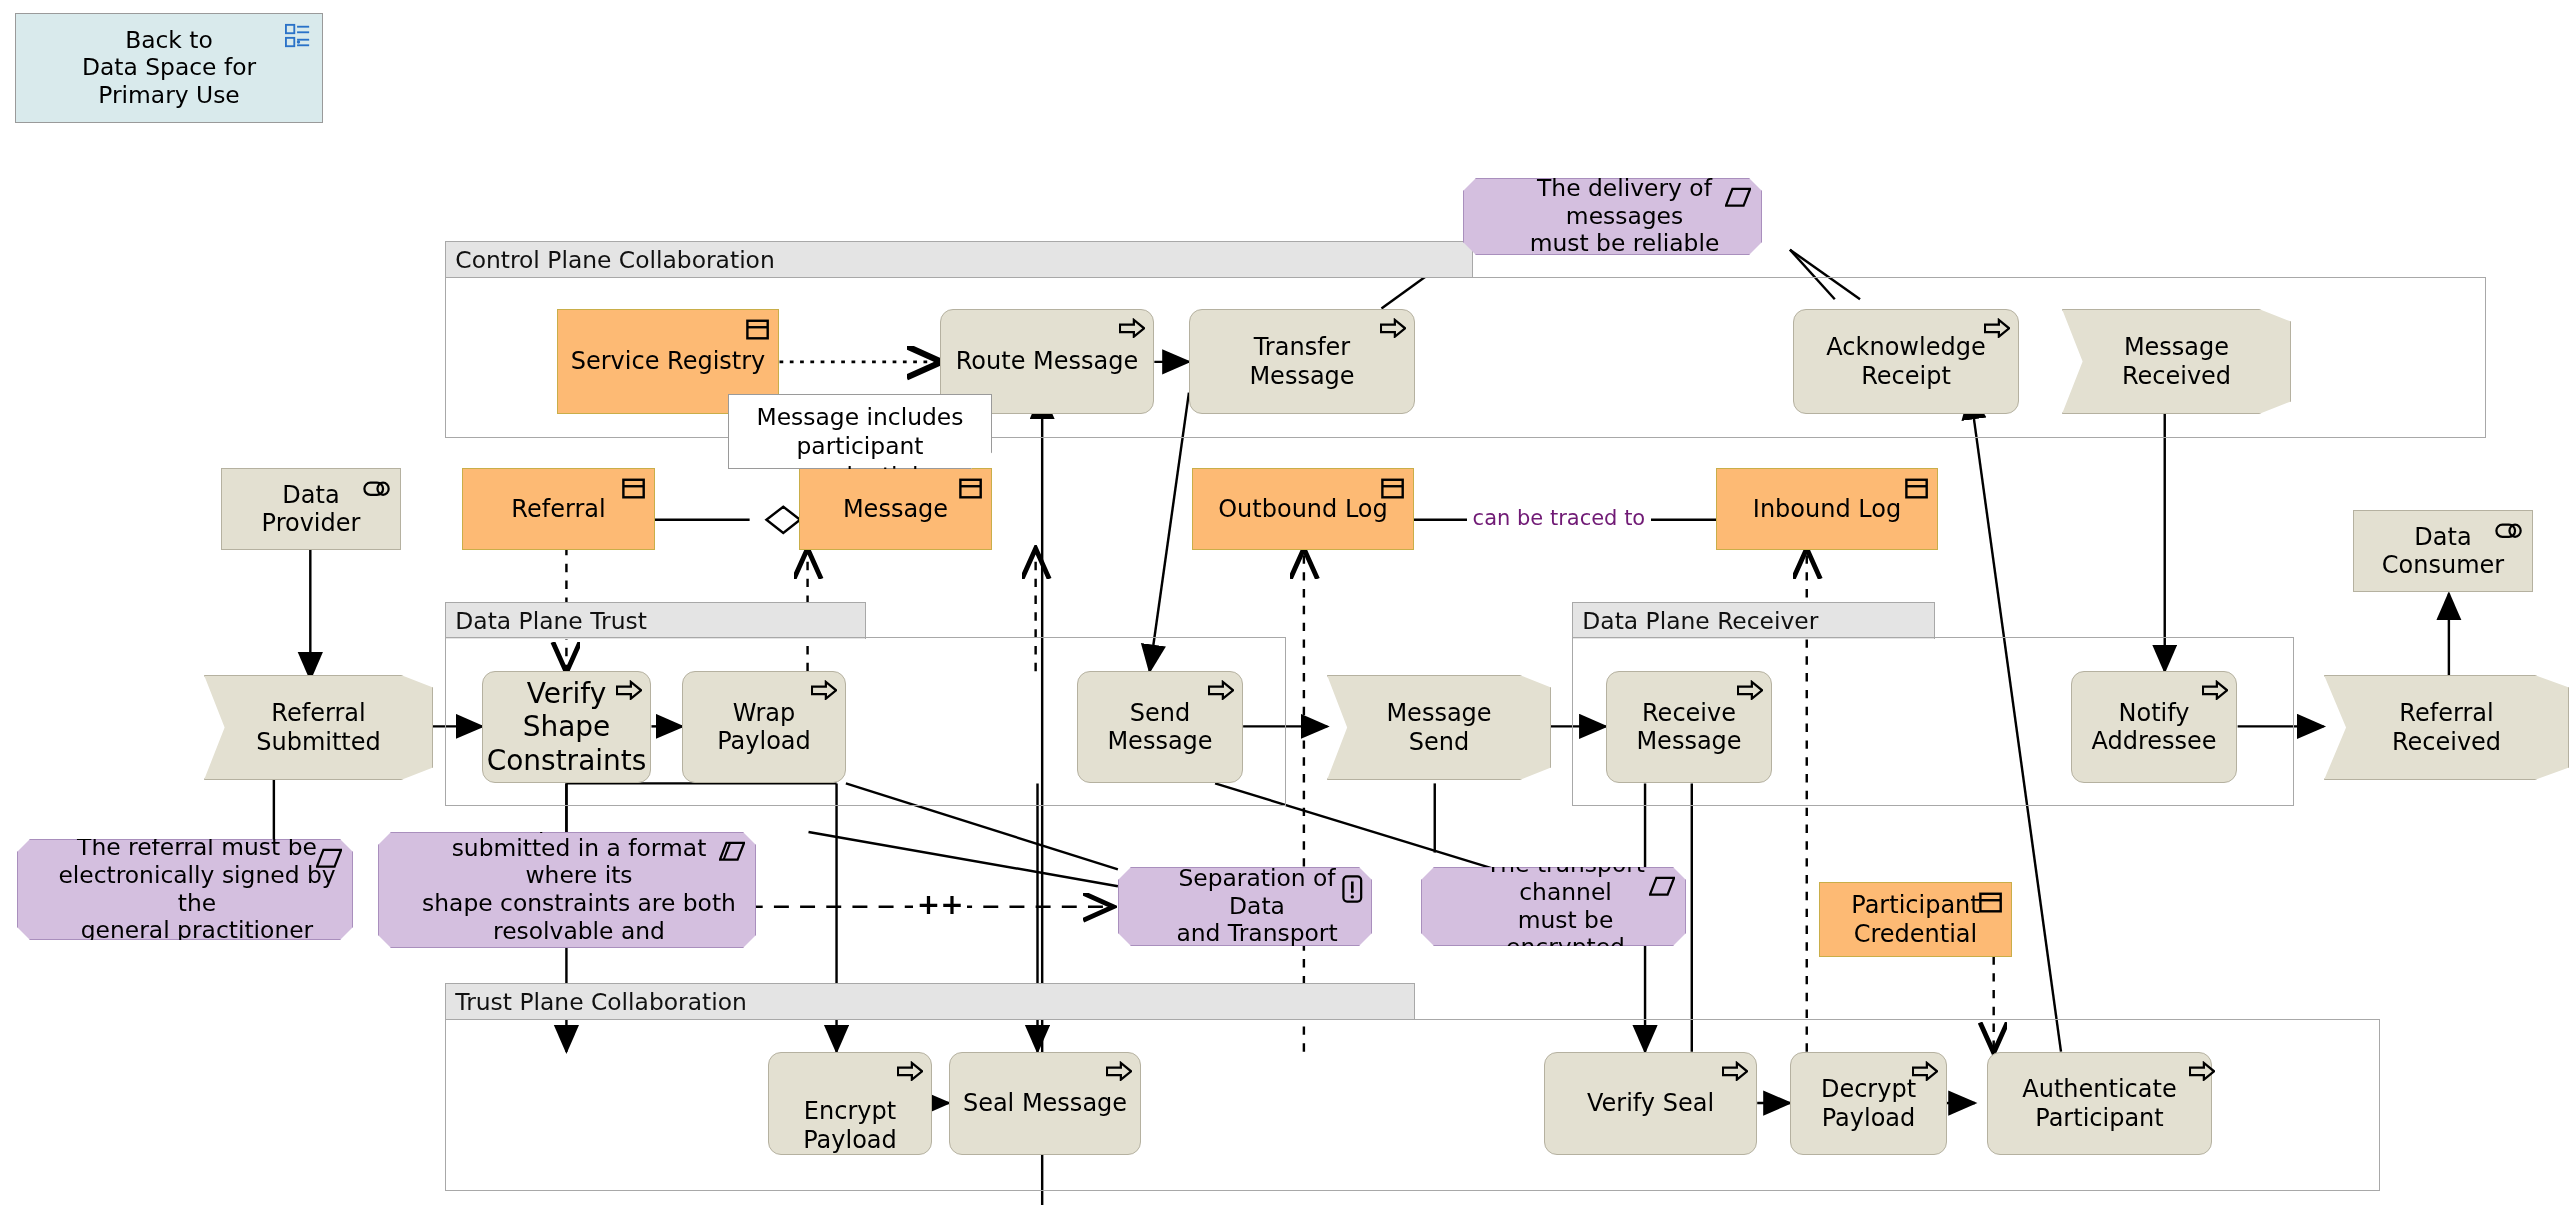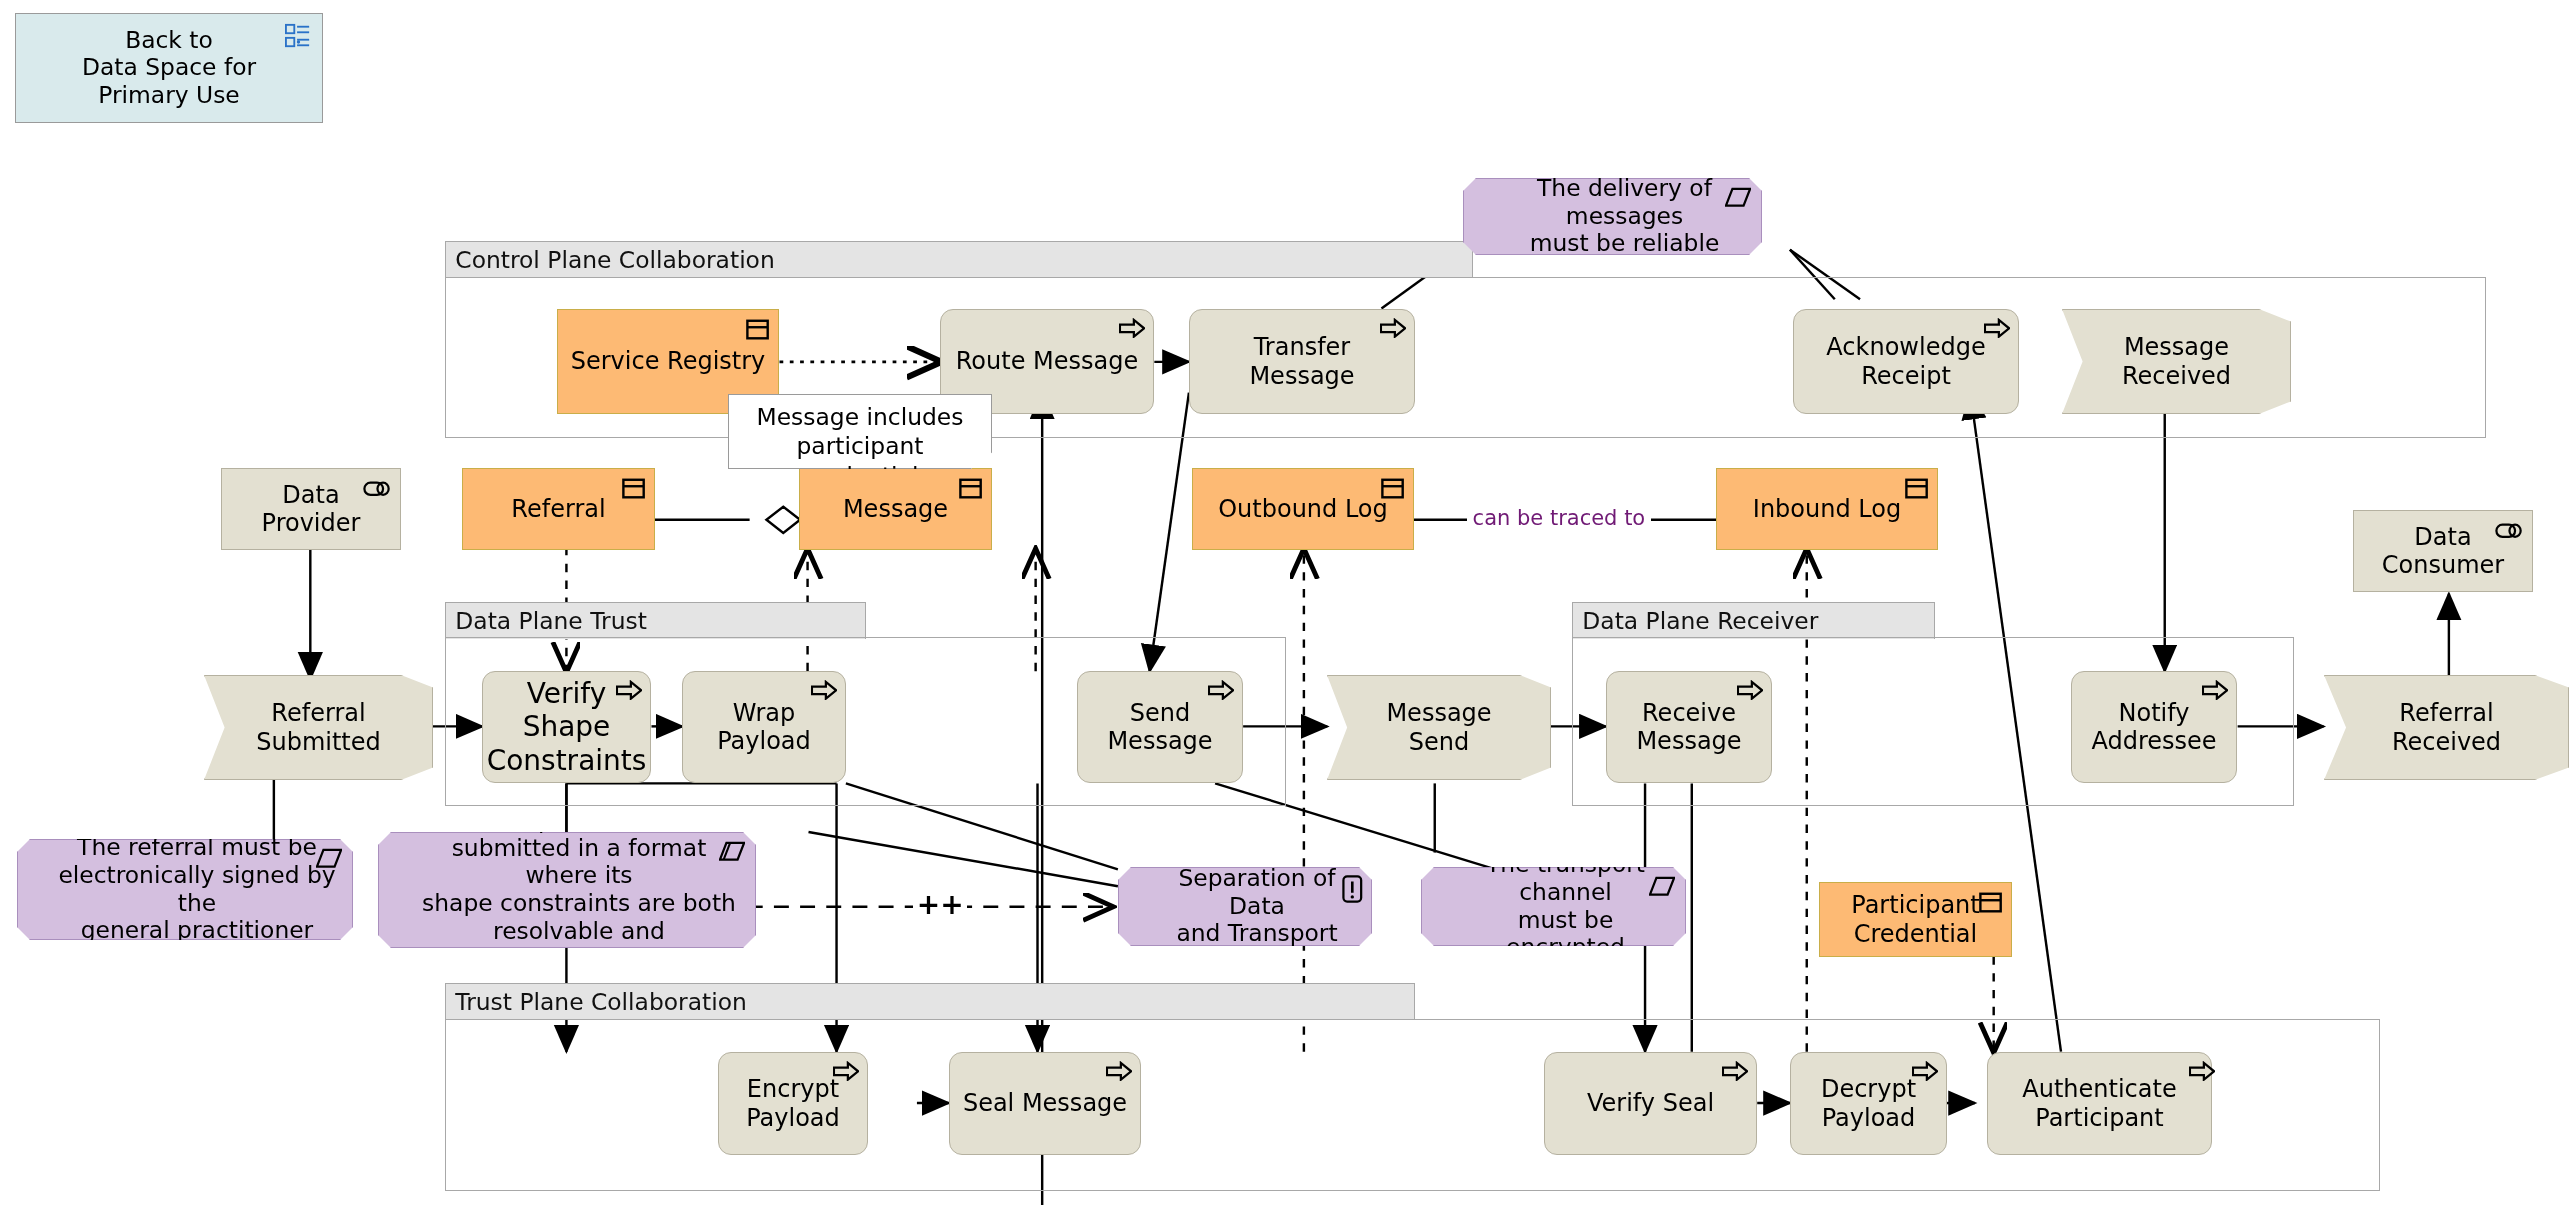--- a/index.html
+++ b/index.html
@@ -472,21 +472,21 @@
       <div>Credential</div>
     </div>
     <span class="ic ic-obj">
       <svg viewBox="0 0 26 26" width="24" height="24">
           <rect x="1.5" y="3" width="22" height="19" fill="none" stroke="#000" stroke-width="2.6"></rect>
           <line x1="1.5" y1="10" x2="23.5" y2="10" stroke="#000" stroke-width="2.6"></line>
         </svg>
     </span>
   </div>
 
-  <div class="node biz rounded" style="left:718px;top:1052px;width:150px;height:103px;">
+  <div class="node biz rounded" style="left:768px;top:1052px;width:164px;height:103px;align-items:flex-end;">
     <div class="lbl f26">
       <div>Encrypt</div>
       <div>Payload</div>
     </div>
     <span class="ic ic-proc">
       <svg viewBox="0 0 28 22" width="26" height="20.6">
           <path d="M1,7 L16,7 L16,2 L27,11 L16,20 L16,15 L1,15 z" fill="none" stroke="#000" stroke-width="2.4"></path>
         </svg>
     </span>
   </div>

